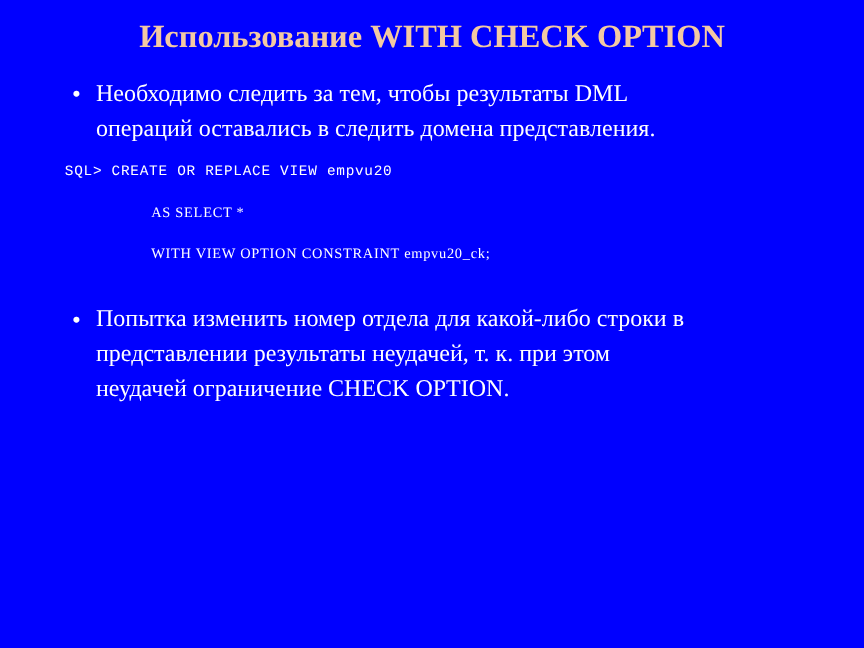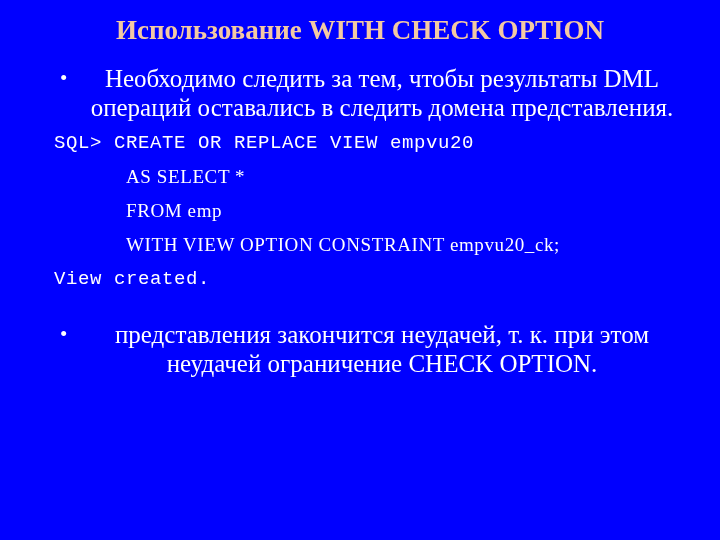--- a/index.html
+++ b/index.html
@@ -61,37 +61,37 @@
     left: 60px;
     top: 0;
     color: #ffffff;
     font-size: 21px;
     line-height: 29px;
   }
 
   .bullet-text {
     color: #ffffff;
     font-family: "Liberation Serif", "DejaVu Serif", serif;
-    font-size: 25px;
+    font-size: 20px;
     line-height: 29px;
-    text-align: center;
+    text-align: left;
   }
 
   
   .code-block {
     margin-top: 4px;
     padding-left: 54px;
     box-sizing: border-box;
     width: 720px;
   }
 
   .code-line {
     color: #ffffff;
     font-family: "Liberation Mono", "DejaVu Sans Mono", monospace;
-    font-size: 19px;
+    font-size: 12px;
     line-height: 34px;
     white-space: pre;
     letter-spacing: 0.6px;
   }
 
   .code-line.indented {
     padding-left: 72px;
     font-family: Liberation Serif, serif;
   }
 
@@ -111,27 +111,26 @@
 
     <div class="bullet-block">
       <span class="bullet-marker">•</span>
       <div class="bullet-text">Необходимо следить за тем, чтобы результаты DML</div>
       <div class="bullet-text">операций оставались в следить домена представления.</div>
     </div>
 
     <div class="code-block">
       <div class="code-line">SQL&gt; CREATE OR REPLACE VIEW empvu20</div>
       <div class="code-line indented">AS SELECT *</div>
-      <div class="code-line indented">FROM emp</div>
       <div class="code-line indented">WITH VIEW OPTION CONSTRAINT empvu20_ck;</div>
-      <div class="code-line">View created.</div>
     </div>
 
     <div class="gap-after-code"></div>
 
     <div class="bullet-block">
       <span class="bullet-marker">•</span>
-      <div class="bullet-text">представления закончится неудачей, т. к. при этом</div>
+      <div class="bullet-text">Попытка изменить номер отдела для какой-либо строки в</div>
+      <div class="bullet-text">представлении результаты неудачей, т. к. при этом</div>
       <div class="bullet-text">неудачей ограничение CHECK OPTION.</div>
     </div>
 
   </div>
 </div>
 
 </body></html>

